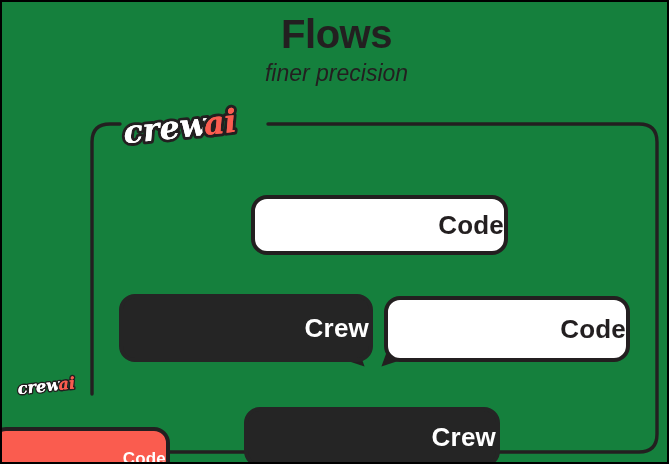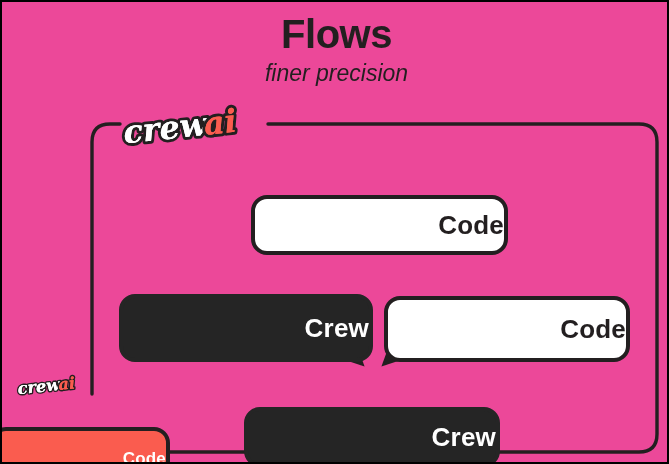--- a/index.html
+++ b/index.html
@@ -10,21 +10,21 @@
   body {
     width: 669px;
     height: 464px;
     overflow: hidden;
     font-family: "Liberation Sans", sans-serif;
   }
   #canvas {
     position: relative;
     width: 669px;
     height: 464px;
-    background: #ec4899;
+    background: #15803d;
     box-sizing: border-box;
     border: 2px solid #000000;
     overflow: hidden;
   }
 
   
   #title {
     position: absolute;
     left: 0; top: 10px;
     width: 669px;

